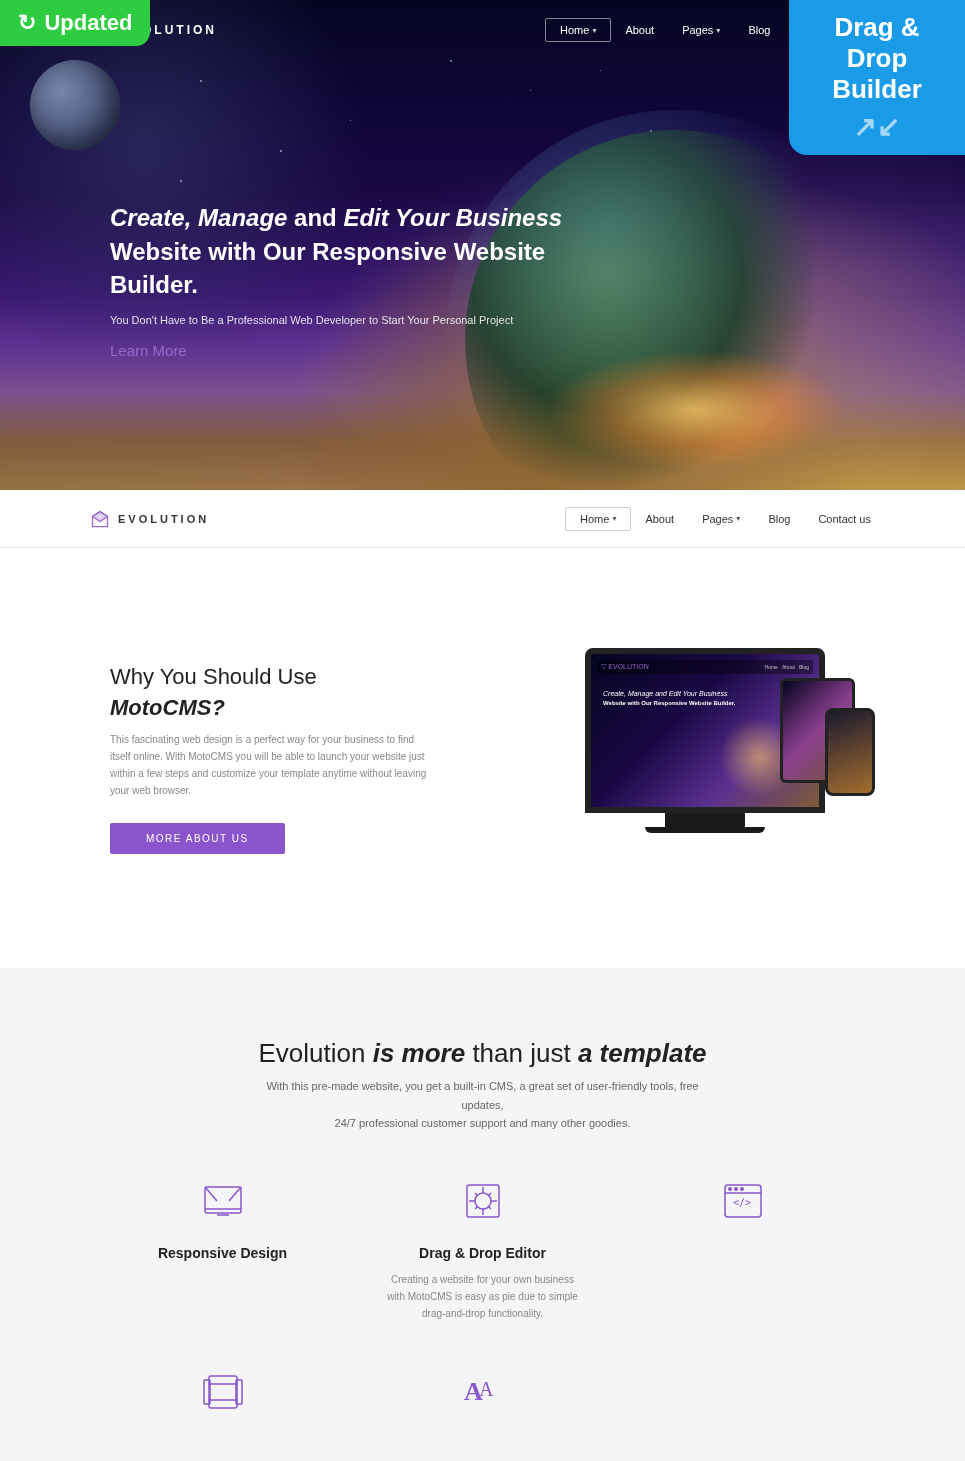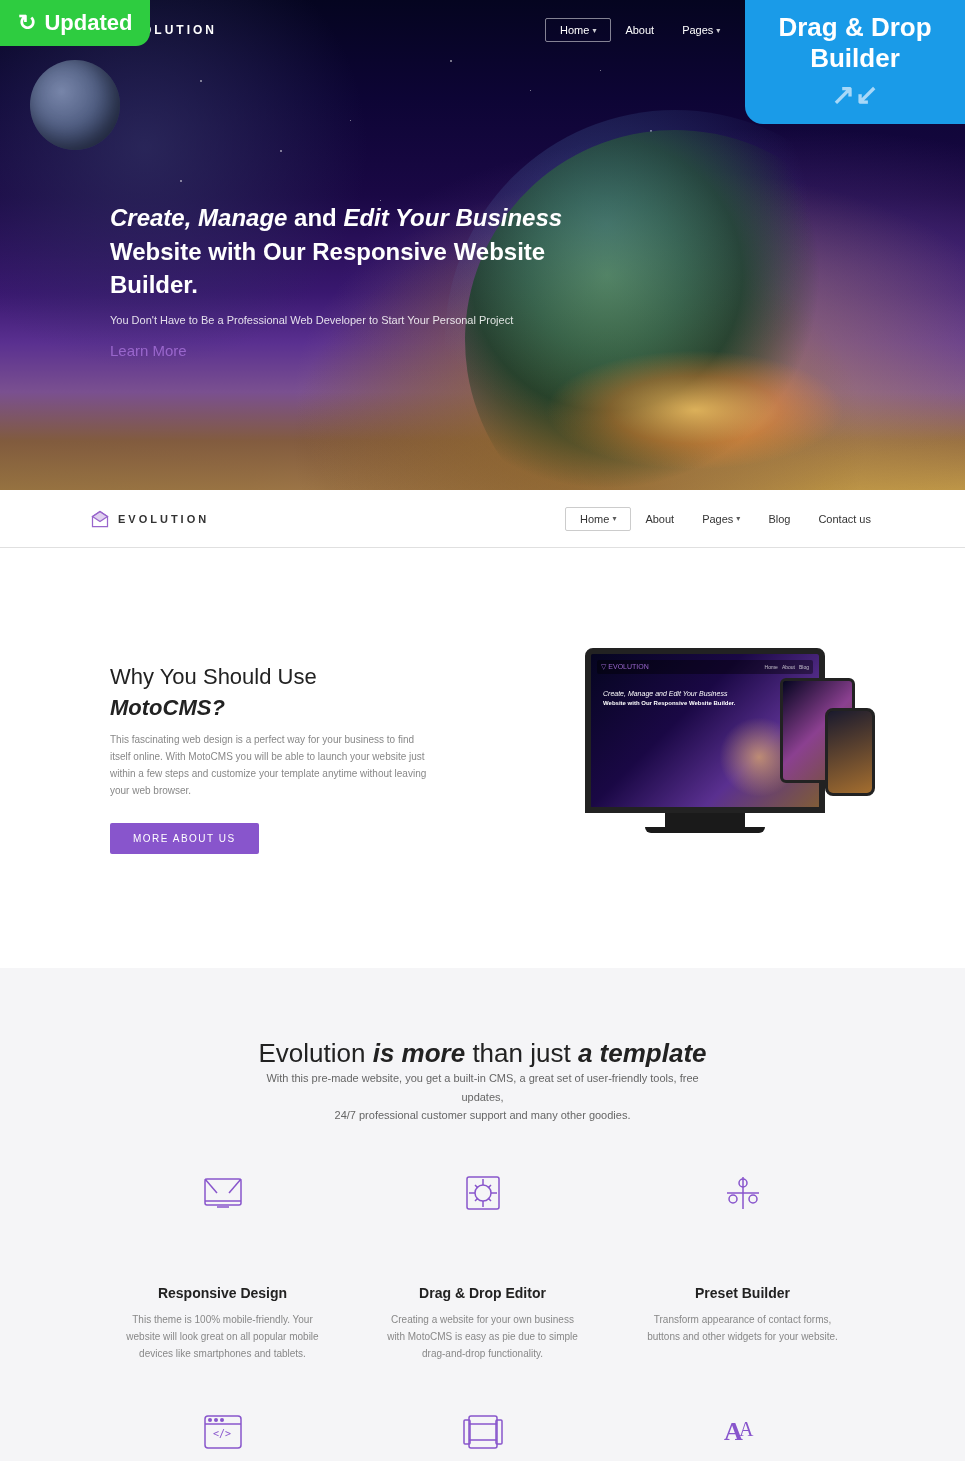--- a/index.html
+++ b/index.html
@@ -29,21 +29,21 @@
       top: 0; right: 0;
       background: #1a9be8;
       color: white;
       font-size: 26px;
       font-weight: bold;
       padding: 12px 18px;
       border-radius: 0 0 0 18px;
       z-index: 100;
       text-align: center;
       line-height: 1.2;
-      width: 220px;
+      width: 176px;
     }
     .badge-dnd .arrow-icon {
       display: block;
       font-size: 28px;
       margin-top: 4px;
       color: #a8d8f8;
     }
 
     
     .hero-section {
@@ -262,21 +262,21 @@
     .why-desc {
       font-size: 10px;
       color: #888;
       line-height: 1.7;
       margin-bottom: 24px;
     }
     .why-btn {
       background: #8855cc;
       color: white;
       border: none;
-      padding: 10px 23px;
+      padding: 10px 36px;
       font-size: 10px;
       letter-spacing: 1.5px;
       text-transform: uppercase;
       cursor: pointer;
       border-radius: 2px;
     }
     .why-image {
       flex: 0 0 300px;
       position: relative;
     }
@@ -379,21 +379,21 @@
     
     .features-section {
       background: #f5f5f7;
       padding: 70px 40px;
       text-align: center;
     }
     .features-title {
       font-size: 26px;
       color: #222;
       font-weight: 400;
-      margin-bottom: 0;
+      margin-bottom: 8px;
     }
     .features-title em { font-style: italic; font-weight: bold; }
     .features-title strong { font-style: italic; font-weight: bold; }
     .features-subtitle {
       font-size: 11px;
       color: #666;
       max-width: 460px;
       margin: 0 auto 38px;
       line-height: 1.7;
     }
@@ -427,21 +427,20 @@
     }
     .feature-icon svg.fill-icon {
       fill: #8855cc;
       stroke: none;
     }
     .feature-name {
       font-size: 14px;
       color: #222;
       font-weight: 600;
       margin-bottom: 10px;
-      margin-top: 48px;
     }
     .feature-desc {
       font-size: 10px;
       color: #888;
       line-height: 1.7;
       max-width: 200px;
     }
   </style>
 </head>
 <body>
@@ -613,49 +612,35 @@
           <svg viewBox="0 0 44 44">
             <rect x="4" y="8" width="36" height="26" rx="2" ry="2"></rect>
             <line x1="4" y1="30" x2="40" y2="30"></line>
             <line x1="16" y1="36" x2="28" y2="36"></line>
 
             <line x1="4" y1="8" x2="16" y2="22"></line>
             <line x1="40" y1="8" x2="28" y2="22"></line>
           </svg>
         </div>
         <div class="feature-name">Responsive Design</div>
-        <div class="feature-desc">This theme is 100% mobile-friendly. Your website will look great on all popular mobile devices like smartphones and tablets.</div>
       </div>
 
       <div class="feature-item">
         <div class="feature-icon">
           <svg viewBox="0 0 44 44">
             <rect x="6" y="6" width="32" height="32" rx="2"></rect>
             <circle cx="22" cy="22" r="8"></circle>
             <path d="M22 14 L22 8 M22 36 L22 30 M14 22 L8 22 M36 22 L30 22"></path>
             <path d="M17 17 L14 14 M27 27 L30 30 M27 17 L30 14 M17 27 L14 30"></path>
           </svg>
         </div>
         <div class="feature-name">Drag &amp; Drop Editor</div>
         <div class="feature-desc">Creating a website for your own business with MotoCMS is easy as pie due to simple drag-and-drop functionality.</div>
       </div>
 
-      <div class="feature-item">
-        <div class="feature-icon">
-          <svg viewBox="0 0 44 44">
-            <line x1="22" y1="6" x2="22" y2="38"></line>
-            <line x1="6" y1="22" x2="38" y2="22"></line>
-            <circle cx="22" cy="12" r="4"></circle>
-            <circle cx="12" cy="28" r="4"></circle>
-            <circle cx="32" cy="28" r="4"></circle>
-          </svg>
-        </div>
-        <div class="feature-name">Preset Builder</div>
-        <div class="feature-desc">Transform appearance of contact forms, buttons and other widgets for your website.</div>
-      </div>
 
       <div class="feature-item">
         <div class="feature-icon">
           <svg viewBox="0 0 44 44">
             <rect x="4" y="6" width="36" height="32" rx="3"></rect>
             <line x1="4" y1="14" x2="40" y2="14"></line>
             <circle cx="9" cy="10" r="2" fill="#8855cc" stroke="none"></circle>
             <circle cx="15" cy="10" r="2" fill="#8855cc" stroke="none"></circle>
             <circle cx="21" cy="10" r="2" fill="#8855cc" stroke="none"></circle>
             <text x="12" y="27" font-size="10" fill="#8855cc" stroke="none" font-family="monospace">&lt;/&gt;</text>

